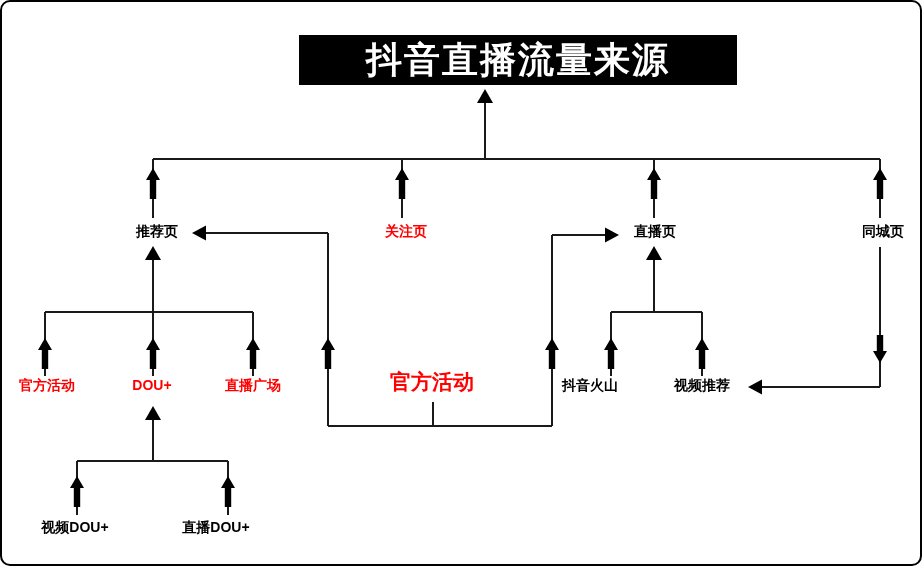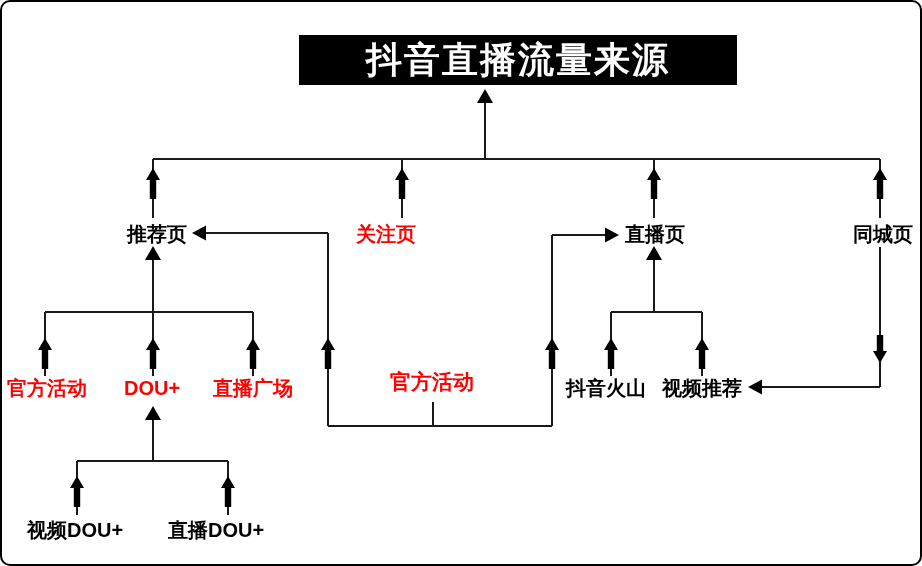--- a/index.html
+++ b/index.html
@@ -16,21 +16,21 @@
   .title{
     position:absolute;left:265px;top:33px;width:438px;height:50px;
     background:var(--title-bg,#000);
     color:var(--title-text,#fff);
     font-size:36px;font-weight:bold;
     text-align:center;line-height:50px;
     letter-spacing:2px;white-space:nowrap;margin-left:32px;
   }
   .node{
     position:absolute;transform:translateX(-50%);
-    font-weight:bold;font-size:20px;line-height:1.15;
+    font-weight:bold;font-size:14px;line-height:1.15;
     color:var(--black,#000);white-space:nowrap;
   }
   .node.red{color:var(--red,#ff0000);}
   .node.big{font-size:21px;text-align:center;}
   svg.wires{position:absolute;left:0;top:0;width:922px;height:566px;}
   .ln{stroke:var(--line,#121212);stroke-width:2;fill:none;}
   .hd{fill:var(--arrowhead,#000);stroke:none;}
 </style>
 </head>
 <body>
@@ -98,27 +98,27 @@
 
     <line class="ln" x1="878" y1="245" x2="878" y2="385"></line>
     <use href="#bold-down" class="hd" transform="translate(878,333)"></use>
     <line class="ln" x1="759" y1="385" x2="878" y2="385"></line>
     <use href="#tri-left" class="hd" transform="translate(746,385)"></use>
   </svg>
 
   <div class="title">抖音直播流量来源</div>
 
   <div class="node" style="left:155px;top:221px">推荐页</div>
-  <div class="node red" style="left:384px;top:221px">关注页</div>
+  <div class="node red" style="left:404px;top:221px">关注页</div>
   <div class="node" style="left:653px;top:221px">直播页</div>
   <div class="node" style="left:881px;top:221px">同城页</div>
 
   <div class="node red" style="left:45px;top:375px">官方活动</div>
   <div class="node red" style="left:150px;top:375px">DOU+</div>
   <div class="node red" style="left:251px;top:375px">直播广场</div>
   <div class="node red big" style="left:430px;top:368px">官方活动</div>
-  <div class="node" style="left:604px;top:375px">抖音火山</div>
+  <div class="node" style="left:588px;top:375px">抖音火山</div>
   <div class="node" style="left:700px;top:375px">视频推荐</div>
 
   <div class="node" style="left:73px;top:517px">视频DOU+</div>
   <div class="node" style="left:214px;top:517px">直播DOU+</div>
 
 </div>
 
 </body></html>

